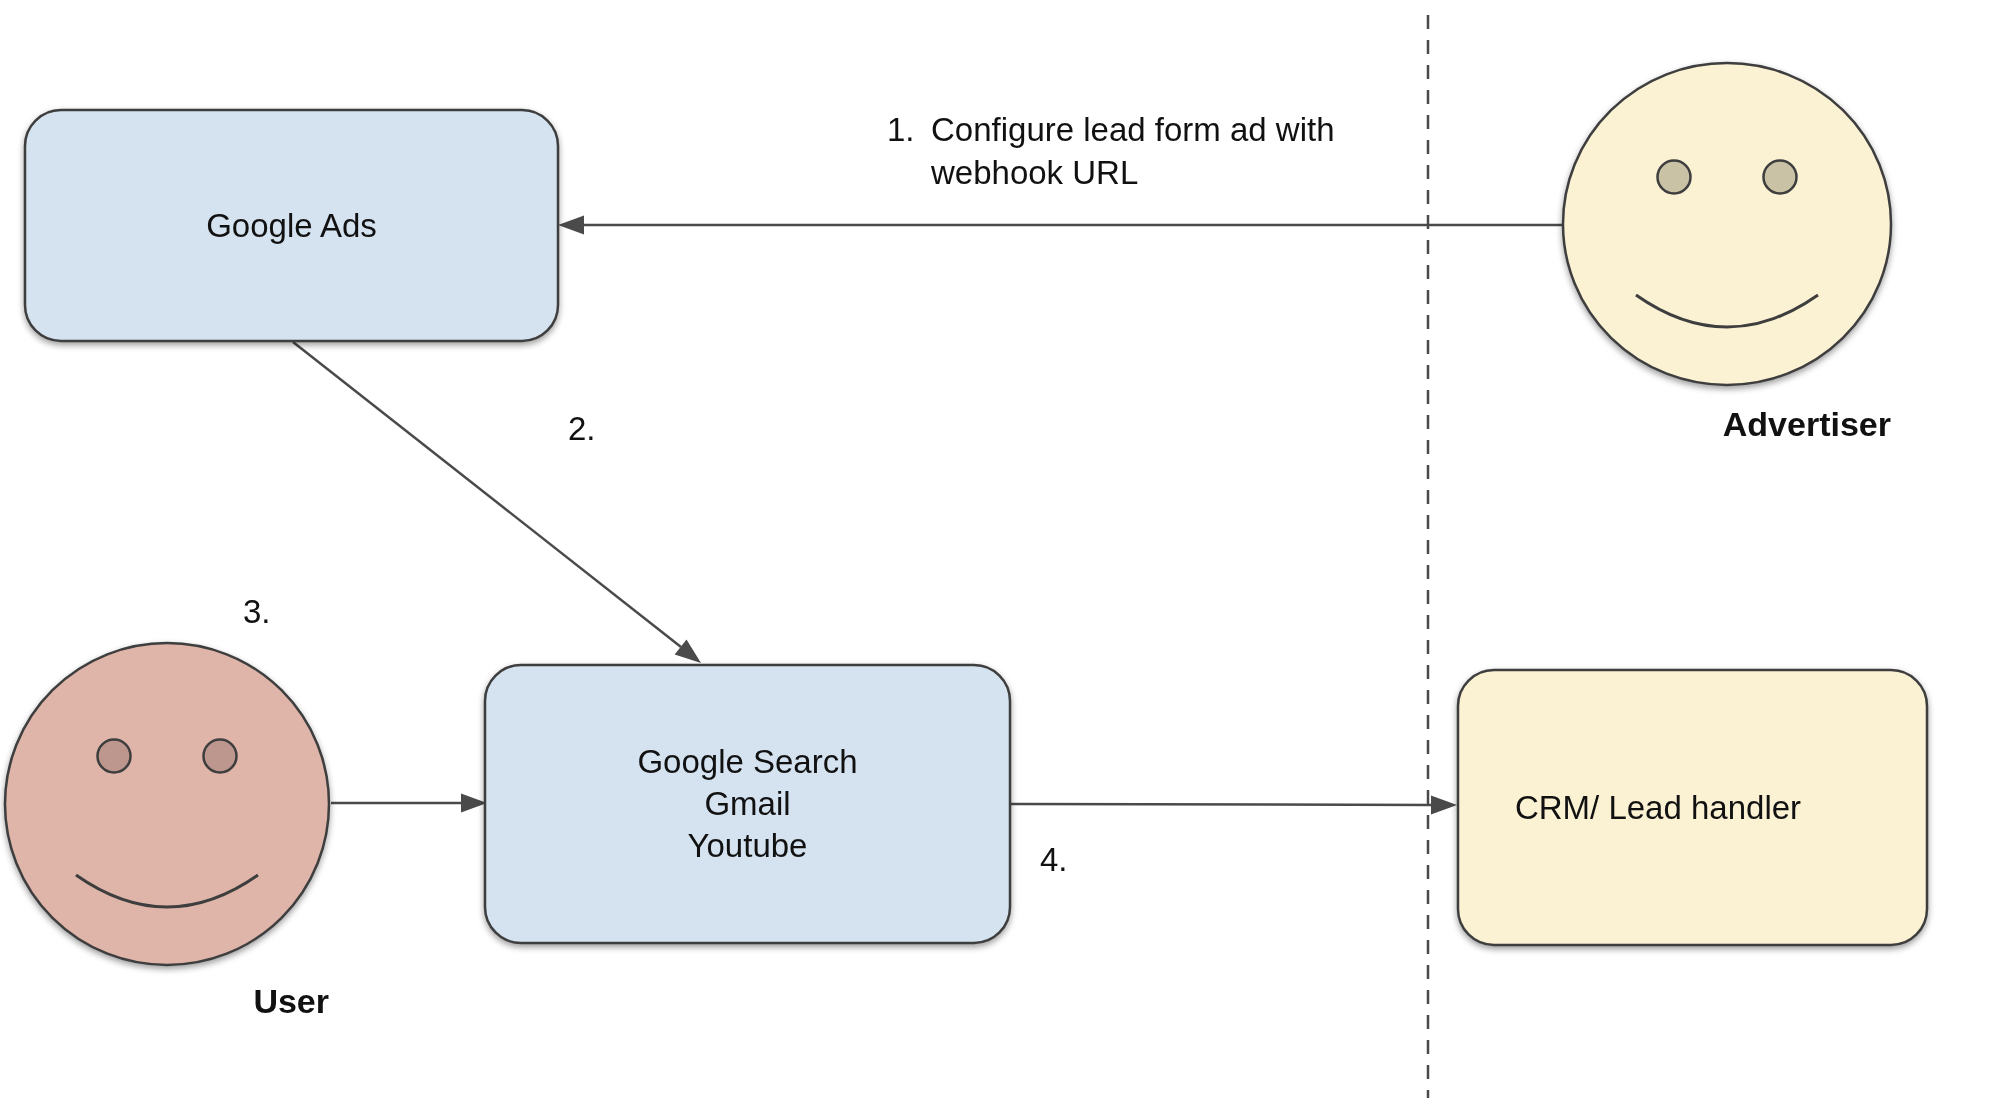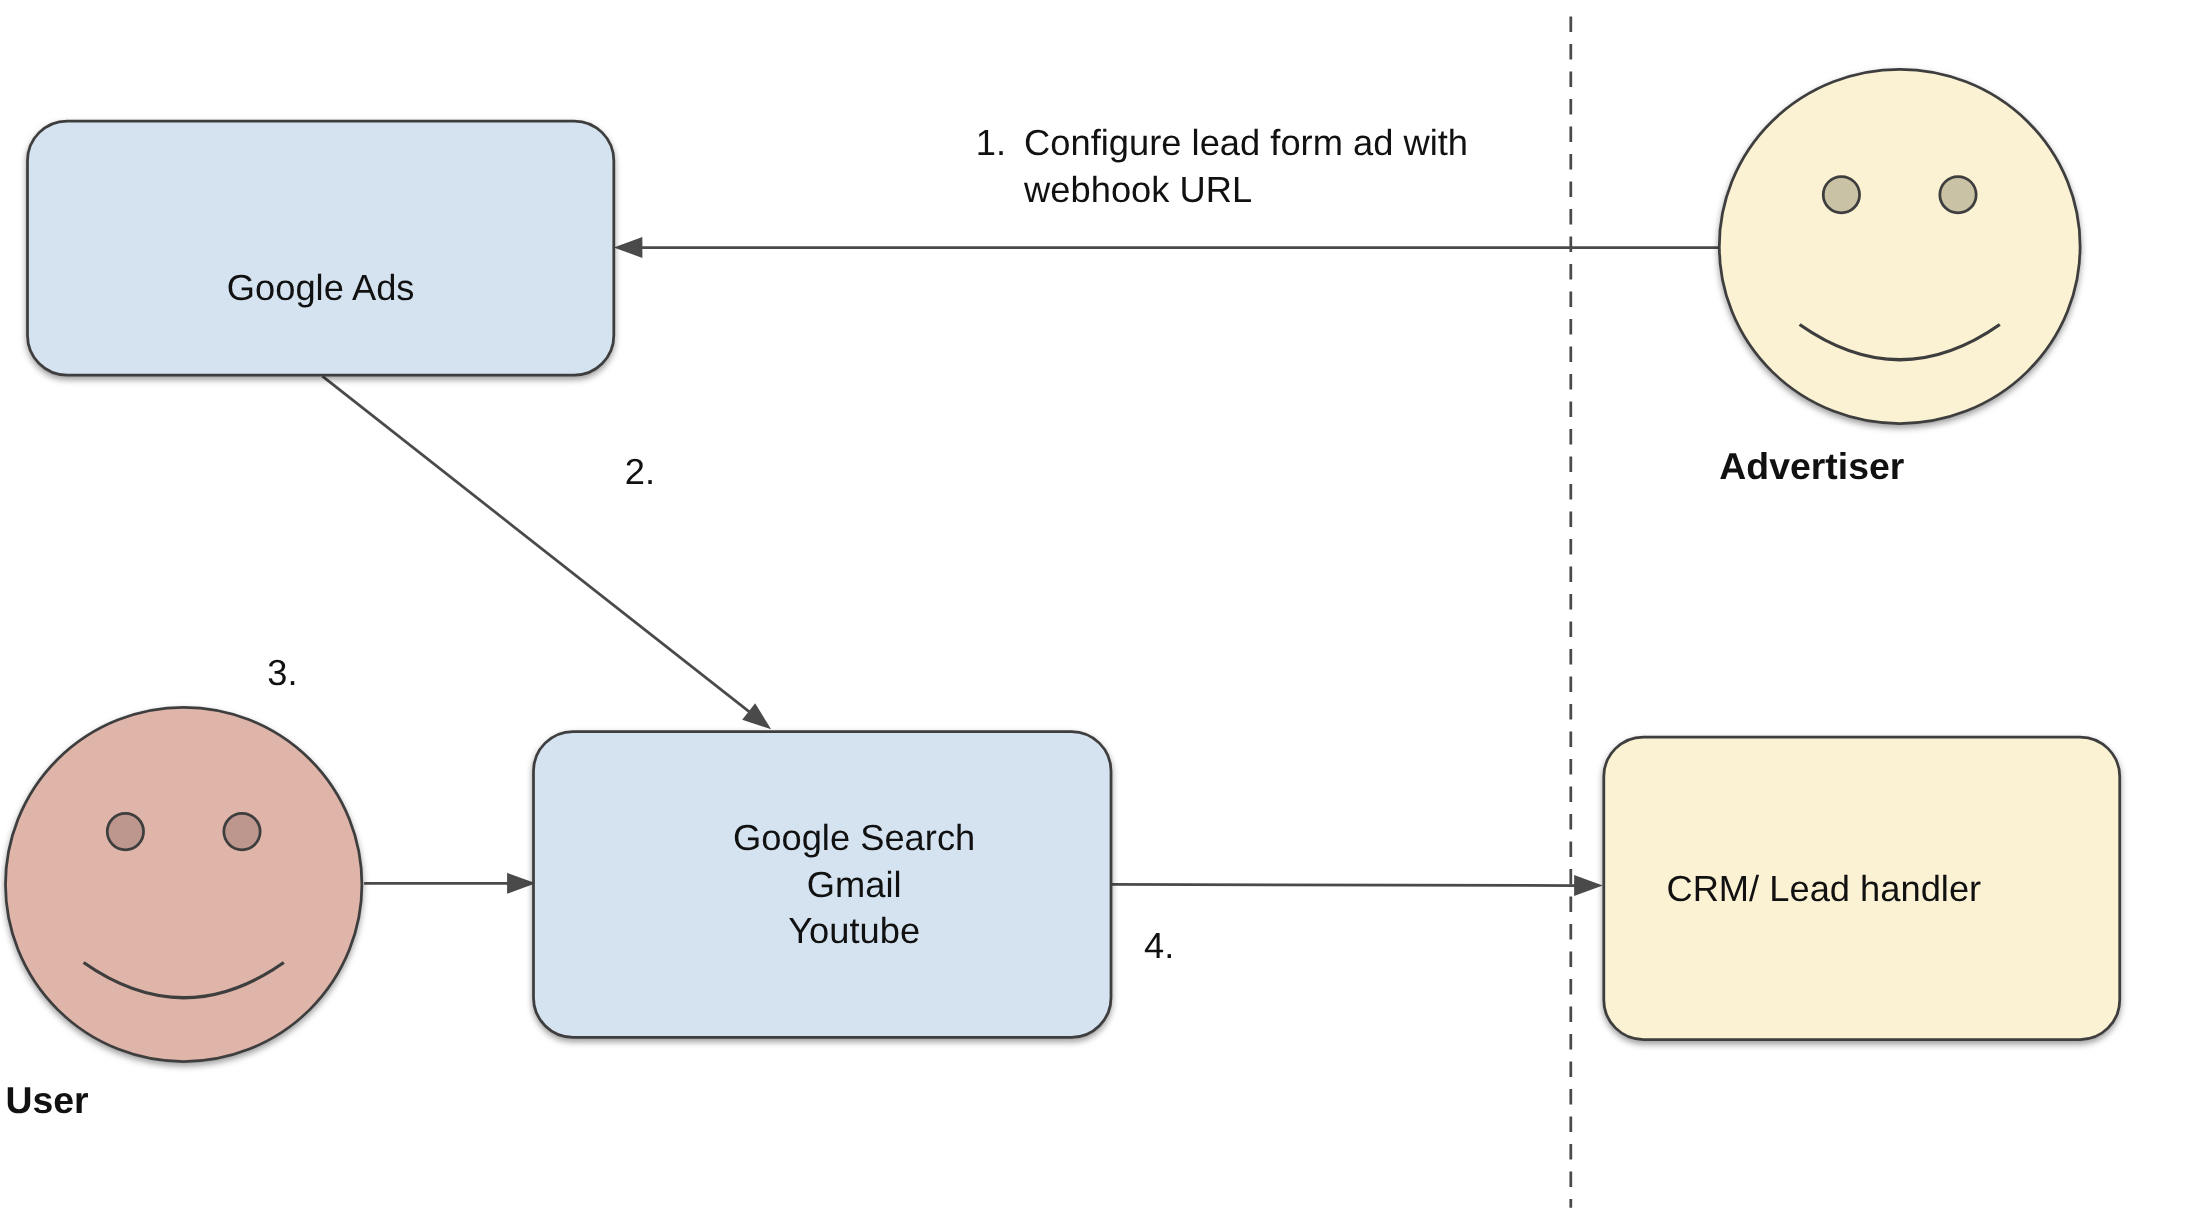--- a/index.html
+++ b/index.html
@@ -26,21 +26,21 @@
   .node-label .ln{display:block;}
 
   .step{
     position:absolute;display:flex;color:#111111;
     font-size:33px;line-height:43px;white-space:nowrap;
   }
   .step .num{flex:none;width:44px;}
   .step .ln{display:block;}
 
   .caption{
-    position:absolute;text-align:left;color:#111111;
+    position:absolute;text-align:right;color:#111111;
     font-size:34px;font-weight:bold;line-height:40px;
   }
 </style>
 </head>
 <body>
 
 <div class="canvas">
 
   <svg class="layer" width="2004" height="1116" viewBox="0 0 2004 1116">
 
@@ -78,25 +78,25 @@
     </g>
 
     <g class="shadowed">
       <ellipse class="shape" cx="167" cy="804" rx="162" ry="161" fill="#DFB5AA"></ellipse>
       <circle class="shape" cx="114" cy="756" r="16.5" fill="#BD978E"></circle>
       <circle class="shape" cx="220" cy="756" r="16.5" fill="#BD978E"></circle>
       <path class="smile" d="M 76 875 Q 167 939 258 875"></path>
     </g>
   </svg>
 
-  <div class="node-label" style="left:25px;top:110px;width:533px;height:231px;margin-top:36px;">
+  <div class="node-label" style="left:25px;top:110px;width:533px;height:231px;">
     <span>Google Ads</span>
   </div>
 
-  <div class="node-label" style="left:514px;top:665px;width:525px;height:278px;">
+  <div class="node-label" style="left:485px;top:665px;width:525px;height:278px;">
     <span>
       <span class="ln">Google Search</span>
       <span class="ln">Gmail</span>
       <span class="ln">Youtube</span>
     </span>
   </div>
 
   <div class="node-label" style="left:1458px;top:670px;width:400px;height:275px;">
     <span>CRM/ Lead handler</span>
   </div>

